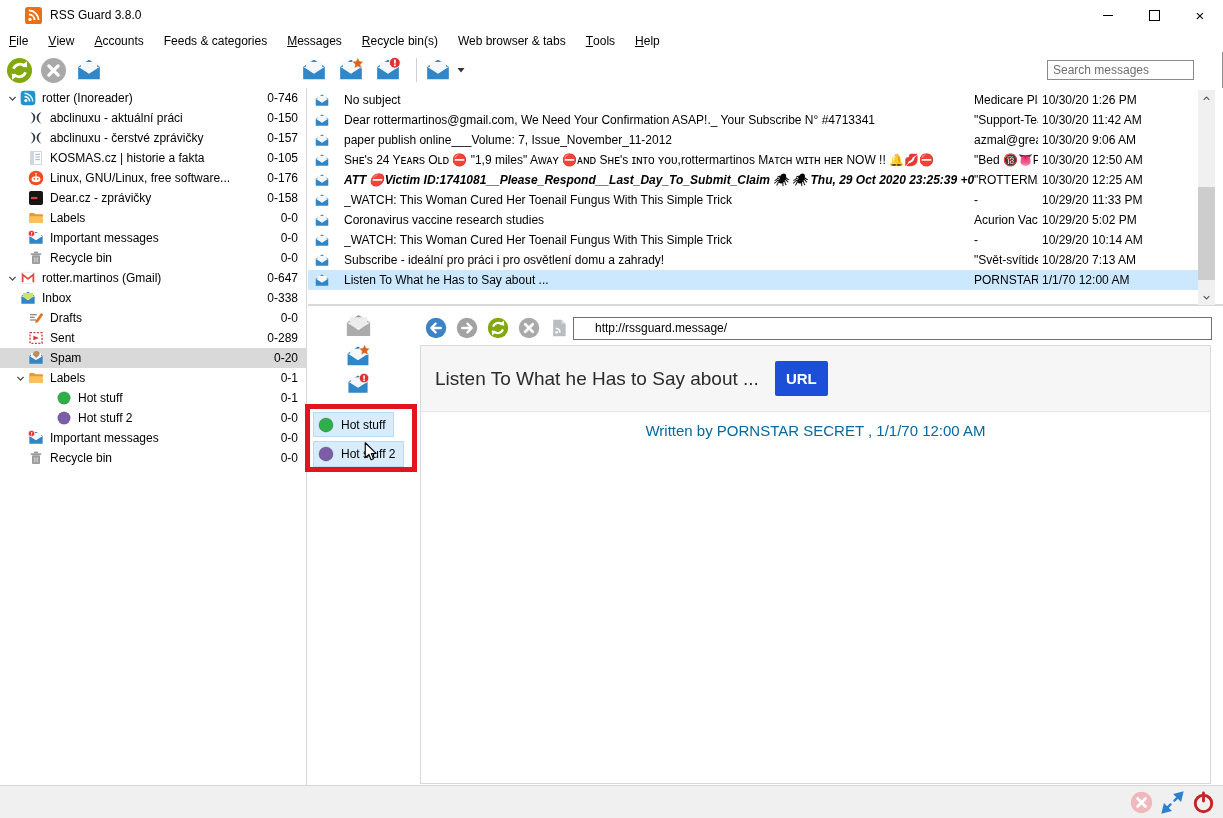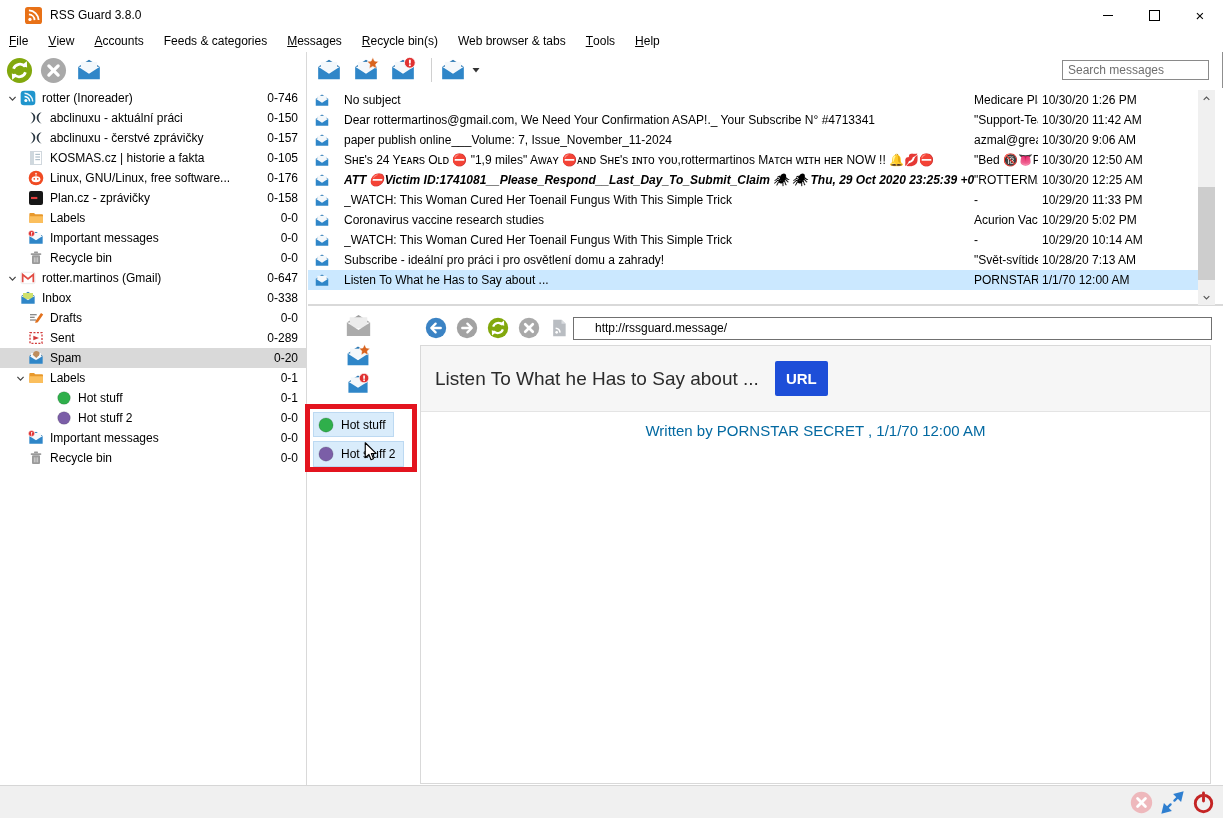--- a/index.html
+++ b/index.html
@@ -29,21 +29,21 @@
   .tb-ico{flex:0 0 auto;}
   .i27{width:27px;height:27px;} .i30{width:30px;height:26px;}
   .trow{height:20px;display:flex;align-items:center;}
   .trow.sel{background:#d9d9d9;}
   .chev{width:16px;height:12px;display:flex;align-items:center;justify-content:center;flex:0 0 16px;}
   .chev svg{width:11px;height:11px;}
   .ticon{width:16px;height:16px;margin-right:6px;flex:0 0 16px;}
   .tlabel{flex:1;white-space:nowrap;overflow:hidden;}
   .tcount{width:48px;text-align:right;padding-right:8px;flex:0 0 48px;}
   
-  .mtoolbar{position:absolute;left:307px;top:52px;width:915px;height:36px;display:flex;align-items:center;background:#fff;}
+  .mtoolbar{position:absolute;left:292px;top:52px;width:915px;height:36px;display:flex;align-items:center;background:#fff;}
   .mtoolbar .gap{width:7px;} .vsep{width:1px;height:24px;background:#d0d0d0;margin:0 6px;}
   .ddcaret{width:8px;height:8px;margin-left:4px;}
   .search{margin-left:auto;margin-right:13px;width:147px;height:20px;box-sizing:border-box;
     border:1px solid #8a8a8a;font-family:inherit;font-size:12px;padding:1px 5px;color:#000;}
   .search::placeholder{color:#6e6e6e;}
   
   .msglist{position:absolute;left:308px;top:88px;width:915px;height:217px;border-bottom:1px solid #d9d9d9;box-sizing:border-box;background:#fff;padding-top:2px;}
   .mrow{height:20px;display:flex;align-items:center;margin-right:25px;}
   .mrow.sel{background:#cbe8ff;}
   .mrow.bi .msub{font-weight:bold;font-style:italic;}
@@ -214,21 +214,21 @@
         <span class="tcount">0-176</span>
       </div>
       <div class="trow" style="padding-left: 12px;">
         <span class="chev"></span>
         <span class="ticon">
           <svg viewBox="0 0 24 24">
             <rect x="1.5" y="1.5" width="21" height="21" rx="3" fill="#161616"></rect>
             <rect x="4.5" y="10.4" width="9.5" height="3.2" fill="#e03e3e"></rect>
           </svg>
         </span>
-        <span class="tlabel">Plan.cz - zprávičky</span>
+        <span class="tlabel">Dear.cz - zprávičky</span>
         <span class="tcount">0-158</span>
       </div>
       <div class="trow" style="padding-left: 12px;">
         <span class="chev"></span>
         <span class="ticon">
           <svg viewBox="0 0 24 24">
             <path d="M2 6 a1.5 1.5 0 0 1 1.5 -1.5 H9 l2 2 H21 a1.5 1.5 0 0 1 1.5 1.5 V18 a1.5 1.5 0 0 1 -1.5 1.5 H3.5 A1.5 1.5 0 0 1 2 18 Z" fill="#e8992c"></path>
             <path d="M2 9.2 H22.5 V18 a1.5 1.5 0 0 1 -1.5 1.5 H3.5 A1.5 1.5 0 0 1 2 18 Z" fill="#fbbf5d"></path>
           </svg>
         </span>
@@ -469,21 +469,21 @@
       <span class="mdate">10/30/20 11:42 AM</span>
     </div>
     <div class="mrow">
       <span class="micon">
         <svg viewBox="0 0 24 24">
           <polygon points="2,9 12,2.5 22,9" fill="#2a77b2"></polygon>
           <rect x="4.5" y="4.5" width="15" height="9.5" fill="#f4f8fb"></rect>
           <path d="M2 9 L12 15.5 L22 9 L22 20.5 L2 20.5 Z" fill="#2f86c8"></path>
         </svg>
       </span>
-      <span class="msub">paper publish online___Volume: 7, Issue_November_11-2024</span>
+      <span class="msub">paper publish online___Volume: 7, Issue_November_11-2012</span>
       <span class="msender">azmal@greatlake...</span>
       <span class="mdate">10/30/20 9:06 AM</span>
     </div>
     <div class="mrow">
       <span class="micon">
         <svg viewBox="0 0 24 24">
           <polygon points="2,9 12,2.5 22,9" fill="#2a77b2"></polygon>
           <rect x="4.5" y="4.5" width="15" height="9.5" fill="#f4f8fb"></rect>
           <path d="M2 9 L12 15.5 L22 9 L22 20.5 L2 20.5 Z" fill="#2f86c8"></path>
         </svg>

